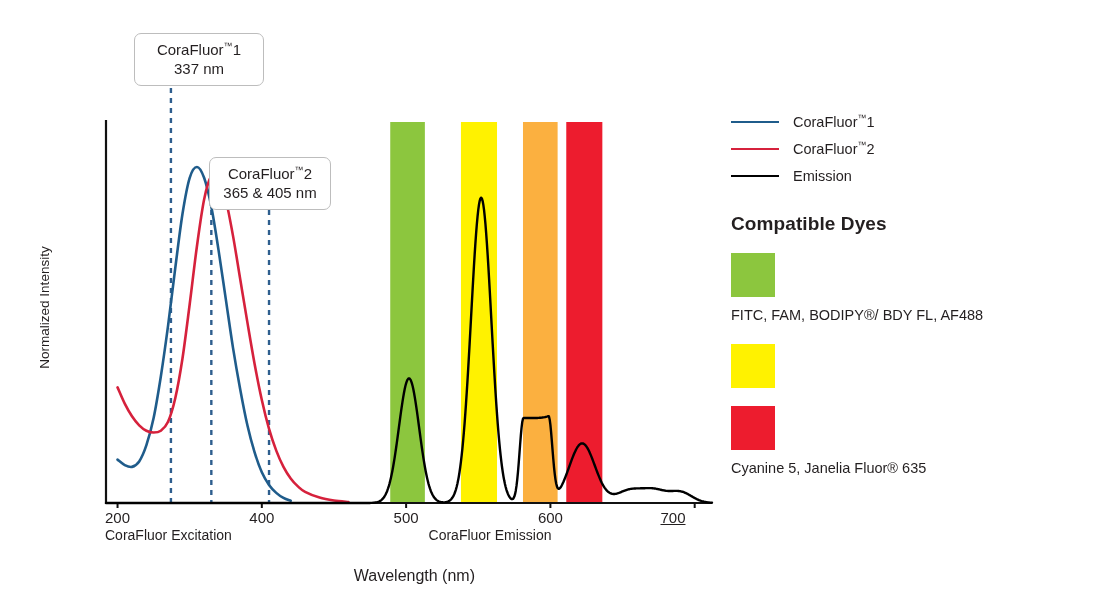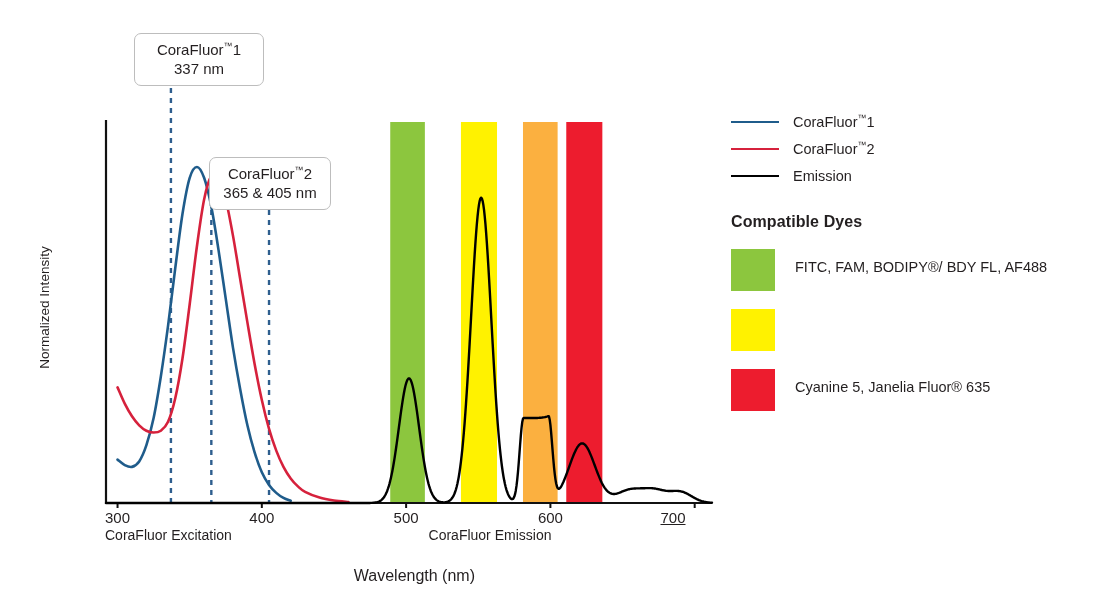--- a/index.html
+++ b/index.html
@@ -41,23 +41,23 @@
   #callout-cf2{left:209px;top:157px;width:122px;}
 
   
   .legend{position:absolute;left:731px;top:108px;width:372px;}
   .legend-row{display:flex;align-items:center;height:27px;}
   .legend-swatch-line{width:48px;height:0;border-top-width:2.6px;border-top-style:solid;margin-right:14px;flex:0 0 48px;}
   .legend-line-label{font-size:14.5px;color:#231f20;white-space:nowrap;}
   .legend-line-label .sup{font-size:9px;vertical-align:super;}
 
   .dyes-title{
-    margin-top:24px;font-size:16px;font-weight:bold;color:#231f20;letter-spacing:0.1px;
+    margin-top:24px;font-size:19px;font-weight:bold;color:#231f20;letter-spacing:0.1px;
   }
-  .dye-row{display:flex;align-items:flex-start;margin-top:18px;}
+  .dye-row{display:flex;align-items:flex-start;margin-top:18px;flex-direction:column;}
   .dye-swatch{width:44px;height:42px;flex:0 0 44px;margin-right:20px;}
   .dye-label{font-size:14.5px;line-height:1.35;color:#231f20;padding-top:9px;}
 </style>
 </head>
 <body>
 
 <div id="root">
 
   <div class="chart-wrap">
     <svg class="chart-svg" id="chart-svg" width="740" height="612">
@@ -78,21 +78,21 @@
         <path d="M 117.54 387.38 C 118.75 390.09, 122.35 398.82, 124.76 403.64 C 127.16 408.45, 129.57 412.67, 131.97 416.28 C 134.38 419.90, 136.78 422.91, 139.19 425.32 C 141.59 427.72, 144.00 429.53, 146.40 430.74 C 148.80 431.94, 151.21 432.54, 153.61 432.54 C 156.02 432.54, 158.42 432.54, 160.83 430.74 C 163.23 428.93, 165.64 427.12, 168.04 421.70 C 170.45 416.28, 172.85 408.76, 175.26 398.22 C 177.66 387.68, 180.07 374.13, 182.47 358.47 C 184.88 342.81, 187.28 322.94, 189.69 304.27 C 192.09 285.61, 194.50 263.93, 196.90 246.46 C 199.30 229.00, 201.71 211.23, 204.11 199.49 C 206.52 187.75, 208.92 179.62, 211.33 176.00 C 213.73 172.39, 216.14 173.90, 218.54 177.81 C 220.95 181.73, 223.35 189.86, 225.76 199.49 C 228.16 209.13, 230.57 222.37, 232.97 235.62 C 235.38 248.87, 237.78 264.53, 240.19 278.98 C 242.59 293.43, 245.00 308.19, 247.40 322.34 C 249.80 336.49, 252.21 350.94, 254.61 363.89 C 257.02 376.84, 259.42 389.18, 261.83 400.02 C 264.23 410.86, 266.64 420.50, 269.04 428.93 C 271.45 437.36, 273.85 444.29, 276.26 450.61 C 278.66 456.93, 281.07 462.23, 283.47 466.87 C 285.88 471.50, 288.28 475.18, 290.69 478.43 C 293.09 481.68, 295.50 484.15, 297.90 486.38 C 300.30 488.61, 301.51 489.93, 305.11 491.80 C 308.72 493.67, 314.73 496.13, 319.54 497.58 C 324.35 499.03, 329.16 499.75, 333.97 500.47 C 338.78 501.19, 346.00 501.68, 348.40 501.92" fill="none" stroke="#D6213C" stroke-width="2.6" stroke-linecap="round" stroke-linejoin="round"></path>
         <path d="M 106.00 503.00 L 106.72 503.00 L 107.44 503.00 L 108.16 503.00 L 108.89 503.00 L 109.61 503.00 L 110.33 503.00 L 111.05 503.00 L 111.77 503.00 L 112.49 503.00 L 113.21 503.00 L 113.94 503.00 L 114.66 503.00 L 115.38 503.00 L 116.10 503.00 L 116.82 503.00 L 117.54 503.00 L 118.26 503.00 L 118.99 503.00 L 119.71 503.00 L 120.43 503.00 L 121.15 503.00 L 121.87 503.00 L 122.59 503.00 L 123.31 503.00 L 124.04 503.00 L 124.76 503.00 L 125.48 503.00 L 126.20 503.00 L 126.92 503.00 L 127.64 503.00 L 128.36 503.00 L 129.09 503.00 L 129.81 503.00 L 130.53 503.00 L 131.25 503.00 L 131.97 503.00 L 132.69 503.00 L 133.41 503.00 L 134.14 503.00 L 134.86 503.00 L 135.58 503.00 L 136.30 503.00 L 137.02 503.00 L 137.74 503.00 L 138.46 503.00 L 139.19 503.00 L 139.91 503.00 L 140.63 503.00 L 141.35 503.00 L 142.07 503.00 L 142.79 503.00 L 143.51 503.00 L 144.24 503.00 L 144.96 503.00 L 145.68 503.00 L 146.40 503.00 L 147.12 503.00 L 147.84 503.00 L 148.56 503.00 L 149.29 503.00 L 150.01 503.00 L 150.73 503.00 L 151.45 503.00 L 152.17 503.00 L 152.89 503.00 L 153.61 503.00 L 154.34 503.00 L 155.06 503.00 L 155.78 503.00 L 156.50 503.00 L 157.22 503.00 L 157.94 503.00 L 158.66 503.00 L 159.39 503.00 L 160.11 503.00 L 160.83 503.00 L 161.55 503.00 L 162.27 503.00 L 162.99 503.00 L 163.71 503.00 L 164.44 503.00 L 165.16 503.00 L 165.88 503.00 L 166.60 503.00 L 167.32 503.00 L 168.04 503.00 L 168.76 503.00 L 169.49 503.00 L 170.21 503.00 L 170.93 503.00 L 171.65 503.00 L 172.37 503.00 L 173.09 503.00 L 173.81 503.00 L 174.54 503.00 L 175.26 503.00 L 175.98 503.00 L 176.70 503.00 L 177.42 503.00 L 178.14 503.00 L 178.86 503.00 L 179.59 503.00 L 180.31 503.00 L 181.03 503.00 L 181.75 503.00 L 182.47 503.00 L 183.19 503.00 L 183.91 503.00 L 184.64 503.00 L 185.36 503.00 L 186.08 503.00 L 186.80 503.00 L 187.52 503.00 L 188.24 503.00 L 188.96 503.00 L 189.69 503.00 L 190.41 503.00 L 191.13 503.00 L 191.85 503.00 L 192.57 503.00 L 193.29 503.00 L 194.01 503.00 L 194.74 503.00 L 195.46 503.00 L 196.18 503.00 L 196.90 503.00 L 197.62 503.00 L 198.34 503.00 L 199.06 503.00 L 199.79 503.00 L 200.51 503.00 L 201.23 503.00 L 201.95 503.00 L 202.67 503.00 L 203.39 503.00 L 204.11 503.00 L 204.84 503.00 L 205.56 503.00 L 206.28 503.00 L 207.00 503.00 L 207.72 503.00 L 208.44 503.00 L 209.16 503.00 L 209.89 503.00 L 210.61 503.00 L 211.33 503.00 L 212.05 503.00 L 212.77 503.00 L 213.49 503.00 L 214.21 503.00 L 214.94 503.00 L 215.66 503.00 L 216.38 503.00 L 217.10 503.00 L 217.82 503.00 L 218.54 503.00 L 219.26 503.00 L 219.99 503.00 L 220.71 503.00 L 221.43 503.00 L 222.15 503.00 L 222.87 503.00 L 223.59 503.00 L 224.31 503.00 L 225.04 503.00 L 225.76 503.00 L 226.48 503.00 L 227.20 503.00 L 227.92 503.00 L 228.64 503.00 L 229.36 503.00 L 230.09 503.00 L 230.81 503.00 L 231.53 503.00 L 232.25 503.00 L 232.97 503.00 L 233.69 503.00 L 234.41 503.00 L 235.14 503.00 L 235.86 503.00 L 236.58 503.00 L 237.30 503.00 L 238.02 503.00 L 238.74 503.00 L 239.46 503.00 L 240.19 503.00 L 240.91 503.00 L 241.63 503.00 L 242.35 503.00 L 243.07 503.00 L 243.79 503.00 L 244.51 503.00 L 245.24 503.00 L 245.96 503.00 L 246.68 503.00 L 247.40 503.00 L 248.12 503.00 L 248.84 503.00 L 249.56 503.00 L 250.29 503.00 L 251.01 503.00 L 251.73 503.00 L 252.45 503.00 L 253.17 503.00 L 253.89 503.00 L 254.61 503.00 L 255.34 503.00 L 256.06 503.00 L 256.78 503.00 L 257.50 503.00 L 258.22 503.00 L 258.94 503.00 L 259.66 503.00 L 260.39 503.00 L 261.11 503.00 L 261.83 503.00 L 262.55 503.00 L 263.27 503.00 L 263.99 503.00 L 264.71 503.00 L 265.44 503.00 L 266.16 503.00 L 266.88 503.00 L 267.60 503.00 L 268.32 503.00 L 269.04 503.00 L 269.76 503.00 L 270.49 503.00 L 271.21 503.00 L 271.93 503.00 L 272.65 503.00 L 273.37 503.00 L 274.09 503.00 L 274.81 503.00 L 275.54 503.00 L 276.26 503.00 L 276.98 503.00 L 277.70 503.00 L 278.42 503.00 L 279.14 503.00 L 279.86 503.00 L 280.59 503.00 L 281.31 503.00 L 282.03 503.00 L 282.75 503.00 L 283.47 503.00 L 284.19 503.00 L 284.91 503.00 L 285.64 503.00 L 286.36 503.00 L 287.08 503.00 L 287.80 503.00 L 288.52 503.00 L 289.24 503.00 L 289.96 503.00 L 290.69 503.00 L 291.41 503.00 L 292.13 503.00 L 292.85 503.00 L 293.57 503.00 L 294.29 503.00 L 295.01 503.00 L 295.74 503.00 L 296.46 503.00 L 297.18 503.00 L 297.90 503.00 L 298.62 503.00 L 299.34 503.00 L 300.06 503.00 L 300.79 503.00 L 301.51 503.00 L 302.23 503.00 L 302.95 503.00 L 303.67 503.00 L 304.39 503.00 L 305.11 503.00 L 305.84 503.00 L 306.56 503.00 L 307.28 503.00 L 308.00 503.00 L 308.72 503.00 L 309.44 503.00 L 310.16 503.00 L 310.89 503.00 L 311.61 503.00 L 312.33 503.00 L 313.05 503.00 L 313.77 503.00 L 314.49 503.00 L 315.21 503.00 L 315.94 503.00 L 316.66 503.00 L 317.38 503.00 L 318.10 503.00 L 318.82 503.00 L 319.54 503.00 L 320.26 503.00 L 320.99 503.00 L 321.71 503.00 L 322.43 503.00 L 323.15 503.00 L 323.87 503.00 L 324.59 503.00 L 325.31 503.00 L 326.04 503.00 L 326.76 503.00 L 327.48 503.00 L 328.20 503.00 L 328.92 503.00 L 329.64 503.00 L 330.36 503.00 L 331.09 503.00 L 331.81 503.00 L 332.53 503.00 L 333.25 503.00 L 333.97 503.00 L 334.69 503.00 L 335.41 503.00 L 336.14 503.00 L 336.86 503.00 L 337.58 503.00 L 338.30 503.00 L 339.02 503.00 L 339.74 503.00 L 340.46 503.00 L 341.19 503.00 L 341.91 503.00 L 342.63 503.00 L 343.35 503.00 L 344.07 503.00 L 344.79 503.00 L 345.51 503.00 L 346.24 503.00 L 346.96 503.00 L 347.68 503.00 L 348.40 503.00 L 349.12 503.00 L 349.84 503.00 L 350.56 503.00 L 351.29 503.00 L 352.01 503.00 L 352.73 503.00 L 353.45 503.00 L 354.17 503.00 L 354.89 503.00 L 355.61 503.00 L 356.34 503.00 L 357.06 503.00 L 357.78 503.00 L 358.50 503.00 L 359.22 503.00 L 359.94 503.00 L 360.66 503.00 L 361.39 503.00 L 362.11 503.00 L 362.83 503.00 L 363.55 503.00 L 364.27 502.99 L 364.99 502.99 L 365.71 502.99 L 366.44 502.98 L 367.16 502.98 L 367.88 502.97 L 368.60 502.96 L 369.32 502.94 L 370.04 502.93 L 370.76 502.90 L 371.49 502.87 L 372.21 502.84 L 372.93 502.79 L 373.65 502.73 L 374.37 502.65 L 375.09 502.55 L 375.81 502.44 L 376.54 502.29 L 377.26 502.11 L 377.98 501.89 L 378.70 501.62 L 379.42 501.29 L 380.14 500.90 L 380.86 500.43 L 381.59 499.87 L 382.31 499.21 L 383.03 498.43 L 383.75 497.52 L 384.47 496.47 L 385.19 495.25 L 385.91 493.85 L 386.64 492.26 L 387.36 490.45 L 388.08 488.41 L 388.80 486.13 L 389.52 483.59 L 390.24 480.78 L 390.96 477.69 L 391.69 474.32 L 392.41 470.67 L 393.13 466.73 L 393.85 462.53 L 394.57 458.07 L 395.29 453.37 L 396.01 448.46 L 396.74 443.36 L 397.46 438.12 L 398.18 432.78 L 398.90 427.39 L 399.62 422.00 L 400.34 416.67 L 401.06 411.45 L 401.79 406.41 L 402.51 401.62 L 403.23 397.12 L 403.95 392.99 L 404.67 389.28 L 405.39 386.05 L 406.11 383.33 L 406.84 381.17 L 407.56 379.61 L 408.28 378.66 L 409.00 378.34 L 409.72 378.66 L 410.44 379.61 L 411.16 381.17 L 411.89 383.33 L 412.61 386.05 L 413.33 389.28 L 414.05 392.99 L 414.77 397.12 L 415.49 401.62 L 416.21 406.41 L 416.94 411.45 L 417.66 416.67 L 418.38 422.00 L 419.10 427.39 L 419.82 432.78 L 420.54 438.12 L 421.26 443.36 L 421.99 448.46 L 422.71 453.37 L 423.43 458.07 L 424.15 462.53 L 424.87 466.73 L 425.59 470.67 L 426.31 474.32 L 427.04 477.69 L 427.76 480.78 L 428.48 483.59 L 429.20 486.13 L 429.92 488.41 L 430.64 490.45 L 431.36 492.26 L 432.09 493.85 L 432.81 495.25 L 433.53 496.46 L 434.25 497.52 L 434.97 498.42 L 435.69 499.19 L 436.41 499.85 L 437.14 500.40 L 437.86 500.86 L 438.58 501.25 L 439.30 501.56 L 440.02 501.81 L 440.74 502.00 L 441.46 502.15 L 442.19 502.26 L 442.91 502.32 L 443.63 502.34 L 444.35 502.33 L 445.07 502.27 L 445.79 502.17 L 446.51 502.02 L 447.24 501.81 L 447.96 501.54 L 448.68 501.20 L 449.40 500.77 L 450.12 500.24 L 450.84 499.58 L 451.56 498.79 L 452.29 497.83 L 453.01 496.69 L 453.73 495.32 L 454.45 493.70 L 455.17 491.80 L 455.89 489.58 L 456.61 487.00 L 457.34 484.02 L 458.06 480.60 L 458.78 476.69 L 459.50 472.26 L 460.22 467.27 L 460.94 461.68 L 461.66 455.46 L 462.39 448.57 L 463.11 441.01 L 463.83 432.76 L 464.55 423.81 L 465.27 414.18 L 465.99 403.88 L 466.71 392.95 L 467.44 381.44 L 468.16 369.40 L 468.88 356.93 L 469.60 344.10 L 470.32 331.02 L 471.04 317.82 L 471.76 304.61 L 472.49 291.55 L 473.21 278.77 L 473.93 266.43 L 474.65 254.68 L 475.37 243.67 L 476.09 233.56 L 476.81 224.47 L 477.54 216.55 L 478.26 209.89 L 478.98 204.61 L 479.70 200.78 L 480.42 198.46 L 481.14 197.68 L 481.86 198.46 L 482.59 200.78 L 483.31 204.61 L 484.03 209.89 L 484.75 216.55 L 485.47 224.47 L 486.19 233.56 L 486.91 243.67 L 487.64 254.68 L 488.36 266.43 L 489.08 278.77 L 489.80 291.55 L 490.52 304.61 L 491.24 317.82 L 491.96 331.02 L 492.69 344.10 L 493.41 356.93 L 494.13 369.40 L 494.85 381.44 L 495.57 392.95 L 496.29 403.88 L 497.01 414.18 L 497.74 423.81 L 498.46 432.76 L 499.18 441.01 L 499.90 448.57 L 500.62 455.46 L 501.34 461.68 L 502.06 467.27 L 502.79 472.26 L 503.51 476.69 L 504.23 480.60 L 504.95 484.02 L 505.67 487.00 L 506.39 489.58 L 507.11 491.80 L 507.84 493.69 L 508.56 495.28 L 509.28 496.60 L 510.00 497.66 L 510.72 498.46 L 511.44 498.97 L 512.16 499.14 L 512.89 498.89 L 513.61 498.08 L 514.33 496.57 L 515.05 494.16 L 515.77 490.65 L 516.49 485.89 L 517.21 479.77 L 517.94 472.32 L 518.66 463.73 L 519.38 454.36 L 520.10 444.77 L 520.82 435.67 L 521.54 427.82 L 522.26 421.95 L 522.99 418.64 L 523.71 418.04 L 524.43 418.06 L 525.15 418.06 L 525.87 418.07 L 526.59 418.07 L 527.31 418.07 L 528.04 418.07 L 528.76 418.07 L 529.48 418.07 L 530.20 418.07 L 530.92 418.06 L 531.64 418.06 L 532.36 418.05 L 533.09 418.04 L 533.81 418.03 L 534.53 418.02 L 535.25 418.00 L 535.97 417.98 L 536.69 417.96 L 537.41 417.93 L 538.14 417.90 L 538.86 417.86 L 539.58 417.81 L 540.30 417.76 L 541.02 417.69 L 541.74 417.62 L 542.46 417.53 L 543.19 417.43 L 543.91 417.31 L 544.63 417.17 L 545.35 417.01 L 546.07 416.83 L 546.79 416.62 L 547.51 416.39 L 548.24 416.12 L 548.96 416.43 L 549.68 419.41 L 550.40 424.92 L 551.12 432.37 L 551.84 441.03 L 552.56 450.14 L 553.29 458.99 L 554.01 467.02 L 554.73 473.87 L 555.45 479.35 L 556.17 483.44 L 556.89 486.24 L 557.61 487.94 L 558.34 488.72 L 559.06 488.80 L 559.78 488.34 L 560.50 487.50 L 561.22 486.37 L 561.94 485.04 L 562.66 483.55 L 563.39 481.95 L 564.11 480.25 L 564.83 478.48 L 565.55 476.64 L 566.27 474.75 L 566.99 472.81 L 567.71 470.84 L 568.44 468.85 L 569.16 466.84 L 569.88 464.83 L 570.60 462.84 L 571.32 460.87 L 572.04 458.94 L 572.76 457.07 L 573.49 455.26 L 574.21 453.54 L 574.93 451.91 L 575.65 450.39 L 576.37 448.99 L 577.09 447.72 L 577.81 446.60 L 578.54 445.63 L 579.26 444.83 L 579.98 444.20 L 580.70 443.74 L 581.42 443.46 L 582.14 443.37 L 582.86 443.46 L 583.59 443.73 L 584.31 444.18 L 585.03 444.80 L 585.75 445.60 L 586.47 446.55 L 587.19 447.67 L 587.91 448.92 L 588.64 450.30 L 589.36 451.81 L 590.08 453.42 L 590.80 455.12 L 591.52 456.90 L 592.24 458.75 L 592.96 460.64 L 593.69 462.57 L 594.41 464.52 L 595.13 466.48 L 595.85 468.43 L 596.57 470.36 L 597.29 472.26 L 598.01 474.11 L 598.74 475.92 L 599.46 477.66 L 600.18 479.33 L 600.90 480.92 L 601.62 482.44 L 602.34 483.86 L 603.06 485.19 L 603.79 486.42 L 604.51 487.56 L 605.23 488.60 L 605.95 489.54 L 606.67 490.38 L 607.39 491.12 L 608.11 491.77 L 608.84 492.33 L 609.56 492.80 L 610.28 493.18 L 611.00 493.49 L 611.72 493.71 L 612.44 493.87 L 613.16 493.95 L 613.89 493.98 L 614.61 493.95 L 615.33 493.86 L 616.05 493.74 L 616.77 493.57 L 617.49 493.37 L 618.21 493.13 L 618.94 492.88 L 619.66 492.61 L 620.38 492.32 L 621.10 492.03 L 621.82 491.73 L 622.54 491.43 L 623.26 491.13 L 623.99 490.84 L 624.71 490.56 L 625.43 490.30 L 626.15 490.05 L 626.87 489.81 L 627.59 489.60 L 628.31 489.40 L 629.04 489.23 L 629.76 489.07 L 630.48 488.94 L 631.20 488.82 L 631.92 488.72 L 632.64 488.64 L 633.36 488.57 L 634.09 488.51 L 634.81 488.47 L 635.53 488.44 L 636.25 488.41 L 636.97 488.39 L 637.69 488.37 L 638.41 488.36 L 639.14 488.35 L 639.86 488.33 L 640.58 488.32 L 641.30 488.30 L 642.02 488.28 L 642.74 488.26 L 643.46 488.24 L 644.19 488.21 L 644.91 488.18 L 645.63 488.16 L 646.35 488.14 L 647.07 488.12 L 647.79 488.10 L 648.51 488.09 L 649.24 488.09 L 649.96 488.11 L 650.68 488.13 L 651.40 488.16 L 652.12 488.21 L 652.84 488.28 L 653.56 488.36 L 654.29 488.45 L 655.01 488.56 L 655.73 488.68 L 656.45 488.82 L 657.17 488.96 L 657.89 489.12 L 658.61 489.28 L 659.34 489.45 L 660.06 489.62 L 660.78 489.79 L 661.50 489.96 L 662.22 490.12 L 662.94 490.27 L 663.66 490.41 L 664.39 490.54 L 665.11 490.66 L 665.83 490.76 L 666.55 490.84 L 667.27 490.91 L 667.99 490.96 L 668.71 490.99 L 669.44 491.01 L 670.16 491.02 L 670.88 491.01 L 671.60 490.99 L 672.32 490.97 L 673.04 490.95 L 673.76 490.92 L 674.49 490.90 L 675.21 490.88 L 675.93 490.88 L 676.65 490.89 L 677.37 490.91 L 678.09 490.96 L 678.81 491.03 L 679.54 491.12 L 680.26 491.23 L 680.98 491.38 L 681.70 491.55 L 682.42 491.75 L 683.14 491.98 L 683.86 492.24 L 684.59 492.53 L 685.31 492.84 L 686.03 493.17 L 686.75 493.52 L 687.47 493.90 L 688.19 494.29 L 688.91 494.69 L 689.64 495.10 L 690.36 495.52 L 691.08 495.94 L 691.80 496.37 L 692.52 496.79 L 693.24 497.20 L 693.96 497.61 L 694.69 498.01 L 695.41 498.40 L 696.13 498.77 L 696.85 499.13 L 697.57 499.47 L 698.29 499.79 L 699.01 500.10 L 699.74 500.38 L 700.46 500.65 L 701.18 500.90 L 701.90 501.13 L 702.62 501.34 L 703.34 501.53 L 704.06 501.71 L 704.79 501.87 L 705.51 502.01 L 706.23 502.14 L 706.95 502.25 L 707.67 502.35 L 708.39 502.44 L 709.11 502.52 L 709.84 502.59 L 710.56 502.65 L 711.28 502.71 L 712.00 502.75" fill="none" stroke="#000000" stroke-width="2.4" stroke-linejoin="round" stroke-linecap="round"></path>
       </svg>
 
     <div class="axis-title" id="y-axis-label">Normalized Intensity</div>
     <div class="axis-title" id="x-axis-label">Wavelength (nm)</div>
     <div class="axis-title" id="excitation-label">CoraFluor Excitation</div>
     <div class="axis-title" id="emission-label">CoraFluor Emission</div>
 
     <div id="tick-labels">
-        <div class="tick-label" style="left: 87.5429px; top: 509px;">300</div>
+        <div class="tick-label" style="left: 87.5429px; top: 509px;">200</div>
         <div class="tick-label" style="left: 231.829px; top: 509px;">400</div>
         <div class="tick-label" style="left: 376.114px; top: 509px;">500</div>
         <div class="tick-label" style="left: 520.4px; top: 509px;">600</div>
         <div class="tick-label" style="left: 643px; top: 509px; text-decoration: underline;">700</div>
       </div>
 
     <div class="callout" id="callout-cf1">
       <div><span>CoraFluor</span><span class="sup">™</span><span>1</span></div>
       <div>337 nm</div>
     </div>

